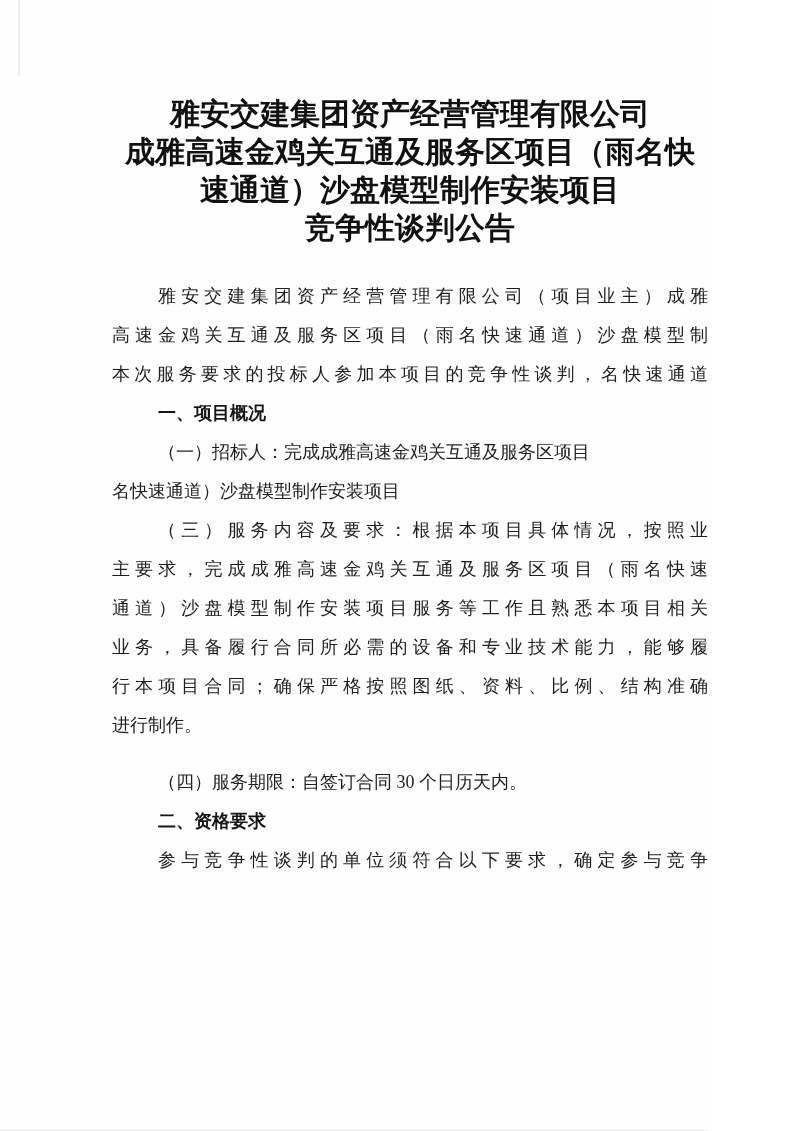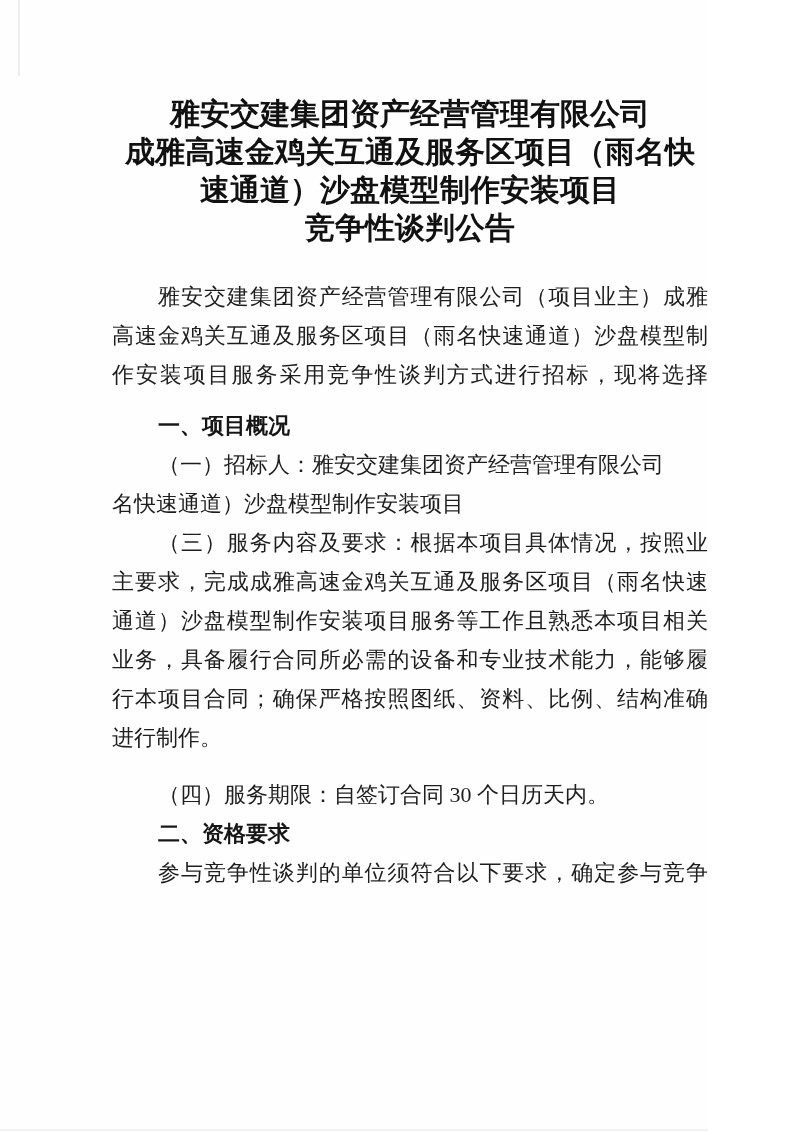--- a/index.html
+++ b/index.html
@@ -21,40 +21,40 @@
   .doc-title {
     font-size: 30px;
     line-height: 38px;
     font-weight: bold;
     text-align: center;
     letter-spacing: 0px;
     color: #111;
   }
   .body-text {
     margin-top: 30px;
-    font-size: 22px;
+    font-size: 18px;
     line-height: 39px;
   }
   .tl {  }
   .jline {               
     text-align: justify;
     text-align-last: justify;
   }
   .lline {               
     text-align: left;
     text-align-last: left;
   }
   .ind { text-indent: 46px; }   
   .heading {
     font-family: "Liberation Sans", "DejaVu Sans", sans-serif;
     font-weight: bold;
     text-indent: 46px;
     color: #161616;
   }
-  .mt12 { margin-top: 12px; }
+  .mt12 { }
   .mt18 { margin-top: 18px; }
   .stamp {
     position: absolute;
     left: 708px;
     top: 556px;
     width: 220px;
     height: 220px;
     opacity: 0.82;
   }
   .stamp text { user-select: none; }
@@ -93,25 +93,25 @@
     <div class="doc-title">
       <div class="tl">雅安交建集团资产经营管理有限公司</div>
       <div class="tl">成雅高速金鸡关互通及服务区项目（雨名快</div>
       <div class="tl">速通道）沙盘模型制作安装项目</div>
       <div class="tl">竞争性谈判公告</div>
     </div>
 
     <div class="body-text">
       <div class="jline ind">雅安交建集团资产经营管理有限公司（项目业主）成雅</div>
       <div class="jline">高速金鸡关互通及服务区项目（雨名快速通道）沙盘模型制</div>
-      <div class="jline">作安装项目服务采用竞争性谈判方式进行招标，现将选择</div>
+      <div class="jline">本次服务要求的投标人参加本项目的竞争性谈判，名快速通道</div>
 
       <div class="heading mt12">一、项目概况</div>
 
-      <div class="lline ind">（一）招标人：雅安交建集团资产经营管理有限公司</div>
+      <div class="lline ind">（一）招标人：完成成雅高速金鸡关互通及服务区项目</div>
       <div class="lline">名快速通道）沙盘模型制作安装项目</div>
       <div class="jline ind">（三）服务内容及要求：根据本项目具体情况，按照业</div>
       <div class="jline">主要求，完成成雅高速金鸡关互通及服务区项目（雨名快速</div>
       <div class="jline">通道）沙盘模型制作安装项目服务等工作且熟悉本项目相关</div>
       <div class="jline">业务，具备履行合同所必需的设备和专业技术能力，能够履</div>
       <div class="jline">行本项目合同；确保严格按照图纸、资料、比例、结构准确</div>
       <div class="lline">进行制作。</div>
       <div class="lline ind mt18">（四）服务期限：自签订合同 30 个日历天内。</div>
 
       <div class="heading">二、资格要求</div>

